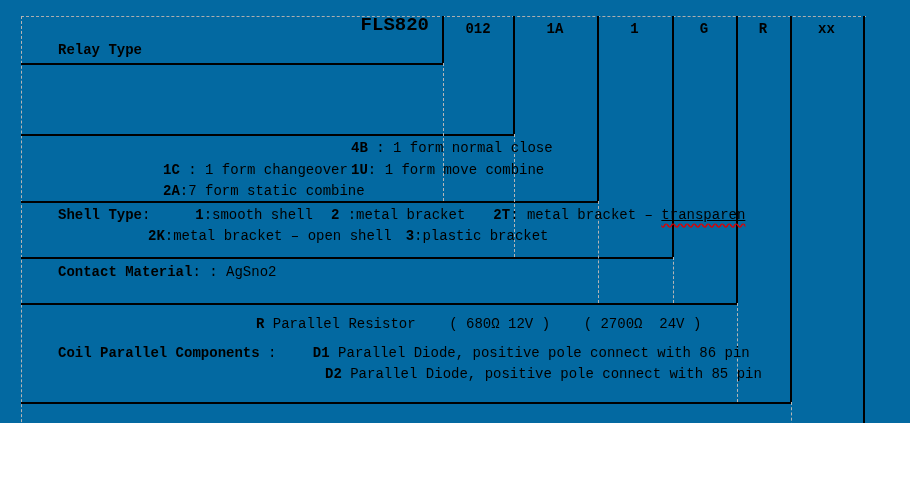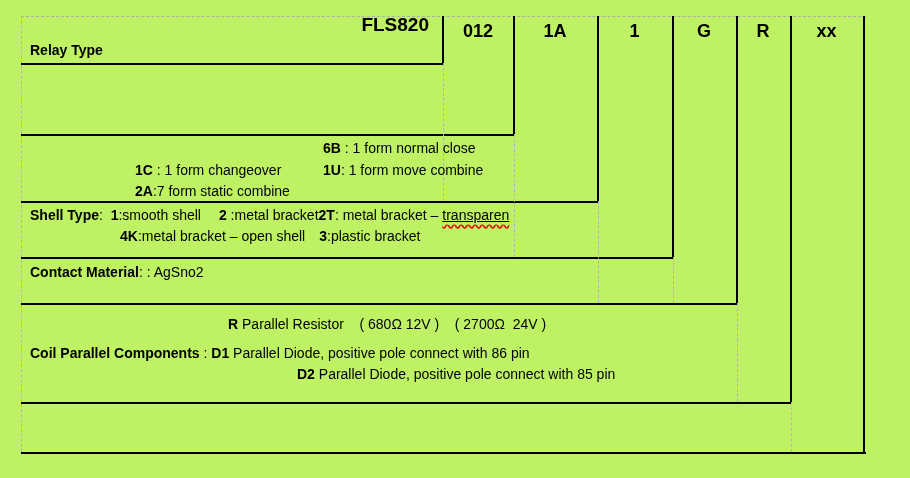--- a/index.html
+++ b/index.html
@@ -1,27 +1,27 @@
 <!DOCTYPE html>
 <html><head>
 <meta charset="utf-8">
 <style>
   html,body{margin:0;padding:0;background:#ffffff;}
-  .canvas{position:relative;width:910px;height:478px;background:#bef264;overflow:hidden;
-          font-family:Liberation Sans, sans-serif;color:#000;}
+  .canvas{position:relative;width:910px;height:423px;background:#0369a1;overflow:hidden;
+          font-family:Liberation Mono, monospace;color:#000;}
   .ln{position:absolute;}
   .hs{border-top:2px solid #000;height:0;}
   .vs{border-left:2px solid #000;width:0;}
   .hd{border-top:1px dashed #aeaeae;height:0;}
   .vd{border-left:1px dashed #b5b5b5;width:0;}
   .t{position:absolute;font-size:14px;line-height:17px;white-space:pre;}
-  .code{position:absolute;top:21px;font-size:18px;font-weight:bold;text-align:center;white-space:pre;}
+  .code{position:absolute;top:21px;font-size:14px;font-weight:bold;text-align:center;white-space:pre;}
   .model{position:absolute;left:290px;top:14px;width:139px;font-size:19px;line-height:22px;
          font-weight:bold;text-align:right;white-space:pre;}
-  b{font-weight:bold;}
+  b{font-weight:bold;margin-left:28px;}
   .g1{margin-left:18px;}
   .g2{}
   .g3{margin-left:14px;}
   .uw{text-decoration:underline;text-decoration-color:#000;}
   .sq{text-decoration:underline wavy #e00000;text-underline-offset:4px;}
 </style>
 </head>
 <body>
 
 <div class="canvas">
@@ -56,27 +56,27 @@
   <div class="code" style="left:443px;width:70px;">012</div>
   <div class="code" style="left:513px;width:84px;">1A</div>
   <div class="code" style="left:597px;width:75px;">1</div>
   <div class="code" style="left:672px;width:64px;">G</div>
   <div class="code" style="left:736px;width:54px;">R</div>
   <div class="code" style="left:790px;width:73px;">xx</div>
 
   <div class="t" style="left:30px;top:42px;"><b>Relay Type</b></div>
 
 
-  <div class="t" style="left:323px;top:140px;"><b>6B</b><span> : </span><span>1 form normal close</span></div>
+  <div class="t" style="left:323px;top:140px;"><b>4B</b><span> : </span><span>1 form normal close</span></div>
   <div class="t" style="left:135px;top:162px;"><b>1C</b><span> : </span><span>1 form changeover</span></div>
   <div class="t" style="left:323px;top:162px;"><b>1U</b><span>: </span><span>1 form move combine</span></div>
   <div class="t" style="left:135px;top:183px;"><b>2A</b><span>:</span><span>7 form static combine</span></div>
 
   <div class="t" style="left:30px;top:207px;"><b>Shell Type</b><span>:  </span><b>1</b><span>:</span><span>smooth shell</span><b class="g1">2</b><span> :</span><span>metal bracket</span><b class="g2">2T</b><span>: </span><span>metal bracket – </span><span class="uw"><span class="sq">transparen</span></span></div>
-  <div class="t" style="left:120px;top:228px;"><b>4K</b><span>:</span><span>metal bracket – open shell</span><b class="g3">3</b><span>:</span><span>plastic bracket</span></div>
+  <div class="t" style="left:120px;top:228px;"><b>2K</b><span>:</span><span>metal bracket – open shell</span><b class="g3">3</b><span>:</span><span>plastic bracket</span></div>
 
   <div class="t" style="left:30px;top:264px;"><b>Contact Material</b><span>: : </span><span>AgSno2</span></div>
 
   <div class="t" style="left:228px;top:316px;"><b>R</b><span> Parallel Resistor    ( 680Ω 12V )    ( 2700Ω  24V )</span></div>
   <div class="t" style="left:30px;top:345px;"><b>Coil Parallel Components</b><span> : </span><b>D1</b><span> Parallel Diode, positive pole connect with 86 pin</span></div>
   <div class="t" style="left:297px;top:366px;"><b>D2</b><span> Parallel Diode, positive pole connect with 85 pin</span></div>
 
 
 </div>
 

